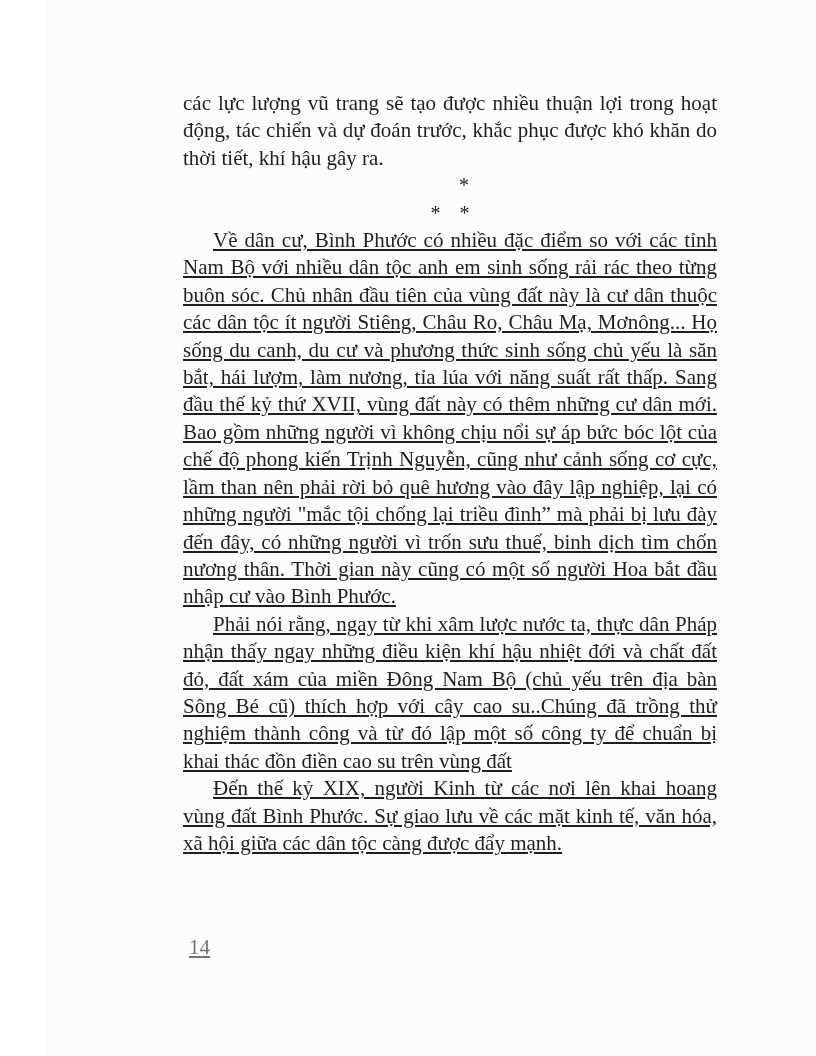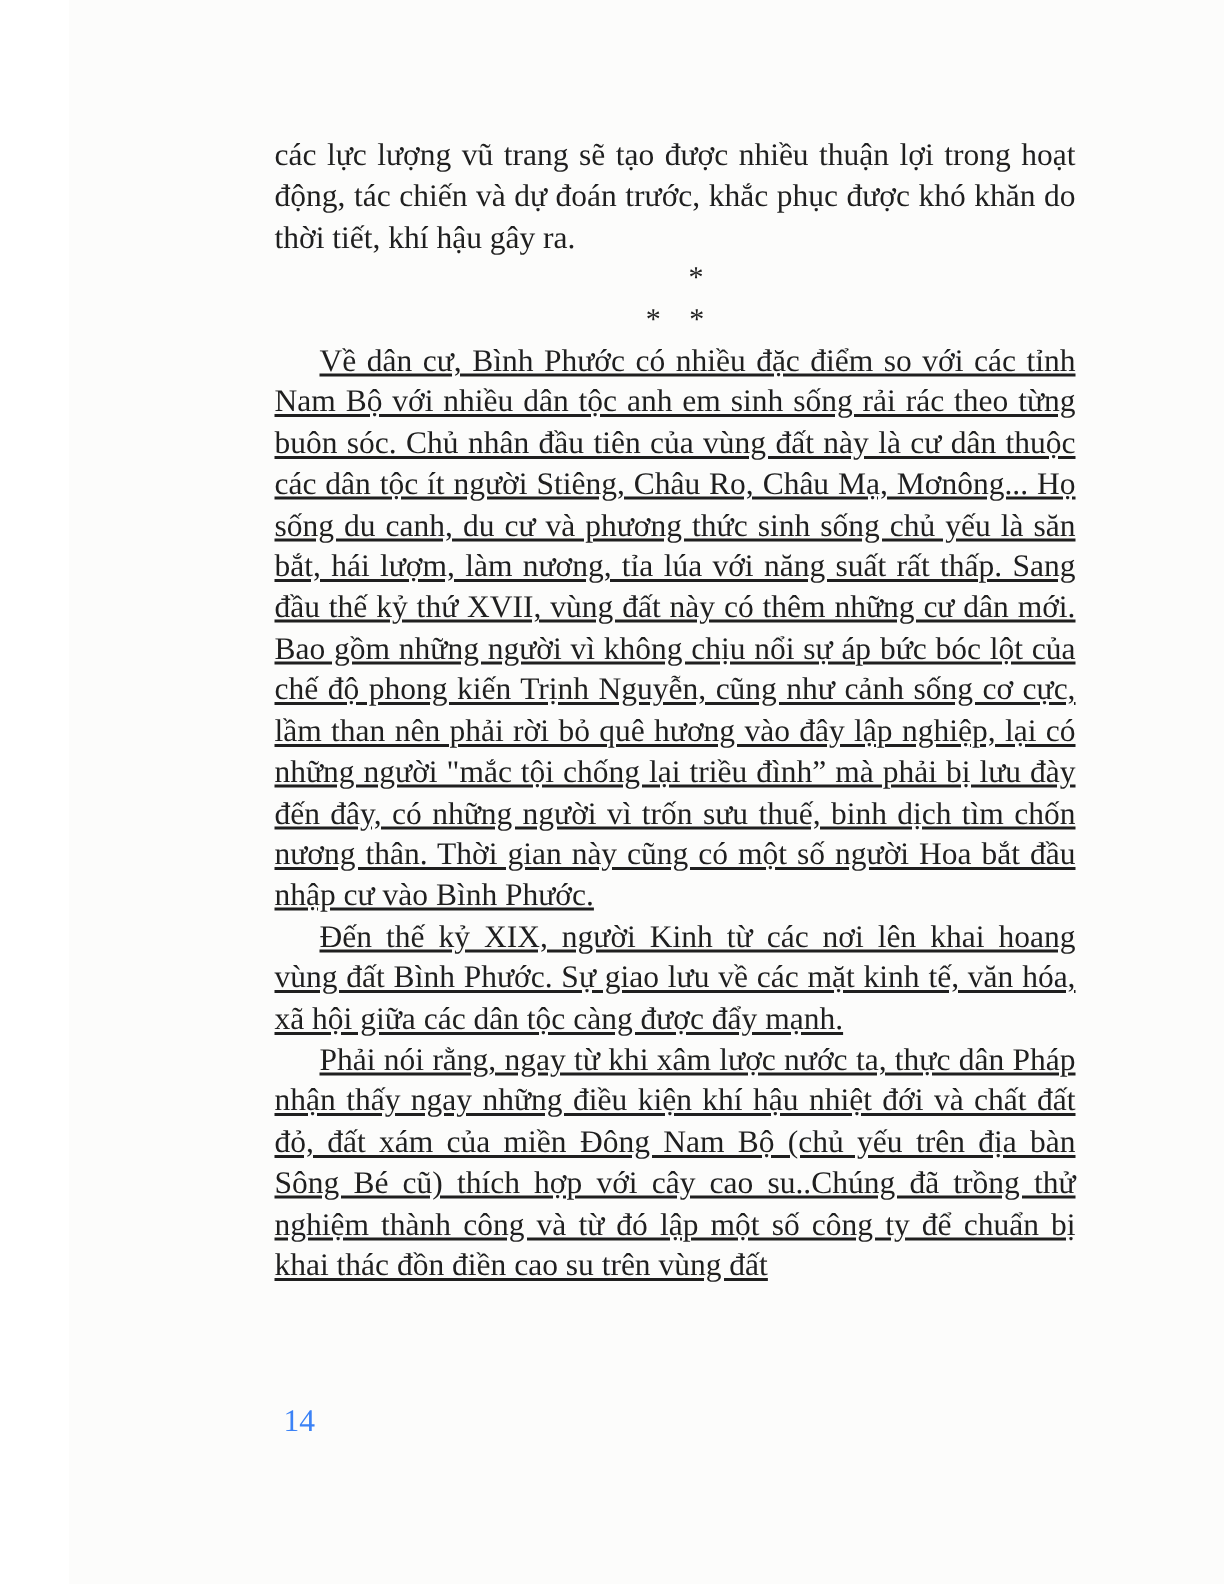--- a/index.html
+++ b/index.html
@@ -52,40 +52,41 @@
   .section-separator .star-bottom {
     display: block;
     word-spacing: 14px;
   }
   .page-number {
     position: absolute;
     left: 143px;
     top: 934px;
     font-size: 21px;
     line-height: 27px;
-    color: #3b82f6;
+    color: #737373;
+    text-decoration: underline;
   }
 </style>
 </head>
 <body>
 
 <div class="book-page">
 
   <div class="text-block">
 
     <p class="no-indent">các lực lượng vũ trang sẽ tạo được nhiều thuận lợi trong hoạt động, tác chiến và dự đoán trước, khắc phục được khó khăn do thời tiết, khí hậu gây ra.</p>
 
     <div class="section-separator">
       <span class="star-top">*</span>
       <span class="star-bottom">* *</span>
     </div>
 
     <p class="indent">Về dân cư, Bình Phước có nhiều đặc điểm so với các tỉnh Nam Bộ với nhiều dân tộc anh em sinh sống rải rác theo từng buôn sóc. Chủ nhân đầu tiên của vùng đất này là cư dân thuộc các dân tộc ít người Stiêng, Châu Ro, Châu Mạ, Mơnông... Họ sống du canh, du cư và phương thức sinh sống chủ yếu là săn bắt, hái lượm, làm nương, tỉa lúa với năng suất rất thấp. Sang đầu thế kỷ thứ XVII, vùng đất này có thêm những cư dân mới. Bao gồm những người vì không chịu nổi sự áp bức bóc lột của chế độ phong kiến Trịnh Nguyễn, cũng như cảnh sống cơ cực, lầm than nên phải rời bỏ quê hương vào đây lập nghiệp, lại có những người "mắc tội chống lại triều đình” mà phải bị lưu đày đến đây, có những người vì trốn sưu thuế, binh dịch tìm chốn nương thân. Thời gian này cũng có một số người Hoa bắt đầu nhập cư vào Bình Phước.</p>
 
+    <p class="indent">Phải nói rằng, ngay từ khi xâm lược nước ta, thực dân Pháp nhận thấy ngay những điều kiện khí hậu nhiệt đới và chất đất đỏ, đất xám của miền Đông Nam Bộ (chủ yếu trên địa bàn Sông Bé cũ) thích hợp với cây cao su..Chúng đã trồng thử nghiệm thành công và từ đó lập một số công ty để chuẩn bị khai thác đồn điền cao su trên vùng đất</p>
+
     <p class="indent">Đến thế kỷ XIX, người Kinh từ các nơi lên khai hoang vùng đất Bình Phước. Sự giao lưu về các mặt kinh tế, văn hóa, xã hội giữa các dân tộc càng được đẩy mạnh.</p>
-
-    <p class="indent">Phải nói rằng, ngay từ khi xâm lược nước ta, thực dân Pháp nhận thấy ngay những điều kiện khí hậu nhiệt đới và chất đất đỏ, đất xám của miền Đông Nam Bộ (chủ yếu trên địa bàn Sông Bé cũ) thích hợp với cây cao su..Chúng đã trồng thử nghiệm thành công và từ đó lập một số công ty để chuẩn bị khai thác đồn điền cao su trên vùng đất</p>
 
   </div>
 
   <div class="page-number">14</div>
 
 </div>
 
 </body></html>

